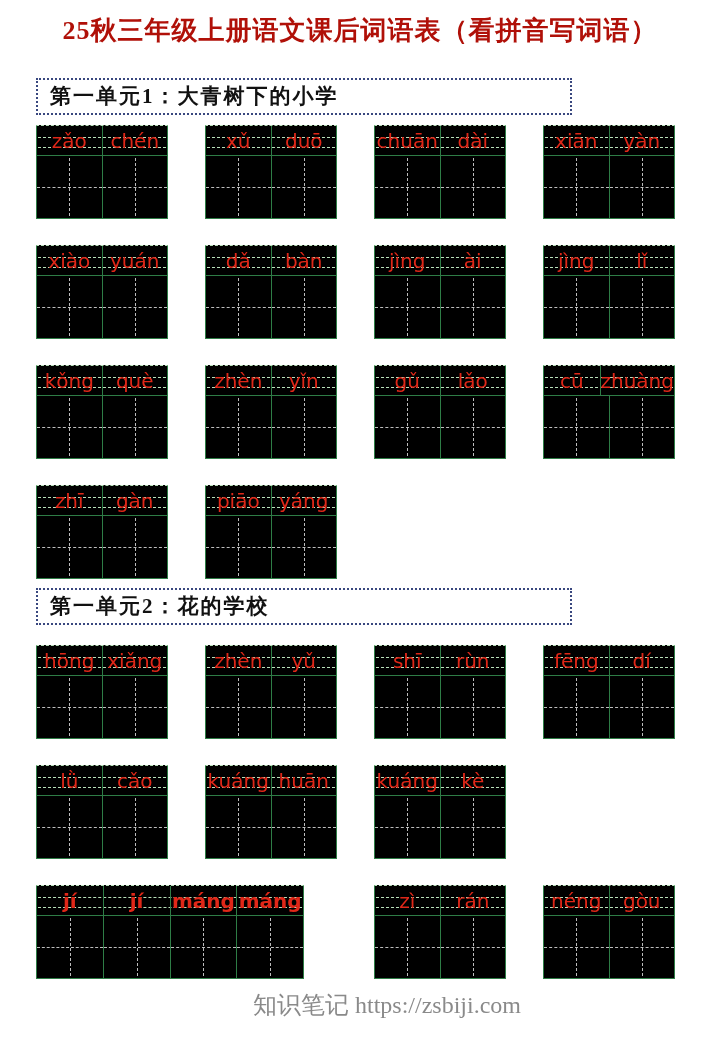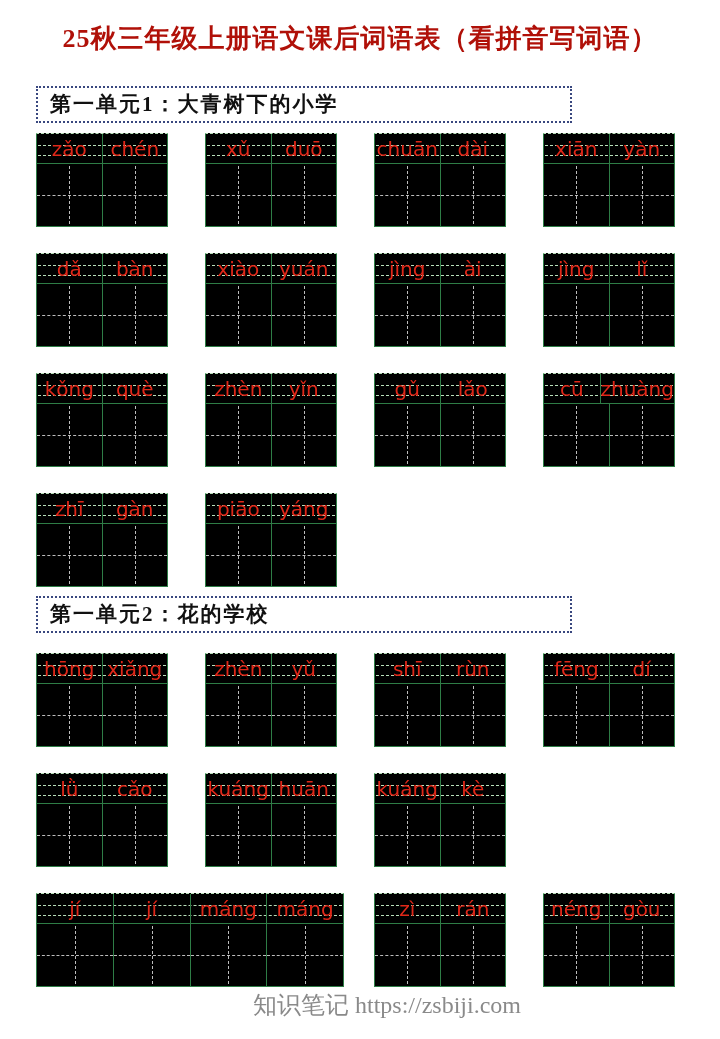--- a/index.html
+++ b/index.html
@@ -14,21 +14,21 @@
   *{margin:0;padding:0;box-sizing:border-box;}
   html,body{background:#ffffff;}
   .page{
     position:relative;
     width:720px;height:1039px;
     background:#ffffff;
     overflow:hidden;
     font-family:"Liberation Serif","DejaVu Serif",serif;
   }
   .title{
-    padding-top:20px;
+    padding-top:12px;
     text-align:center;
     font-size:26px;
     font-weight:bold;
     letter-spacing:1px;
     color:var(--title_red);
     line-height:38px;
   }
   .sec-header{
     margin:28px 0 0 36px;
     width:536px;
@@ -56,21 +56,22 @@
     width:132px;
     border-left:1.5px solid var(--grid_green);
     border-right:1.5px solid var(--grid_green);
     border-bottom:1.5px solid var(--grid_green);
     border-top:1px dashed var(--guide_green);
     background:#000000;
   }
   .block.wide{
     grid-column:1 / span 2;
     justify-self:start;
-    width:308px;
+    width:268px;
+    font-weight:bold;
   }
   .pinyin-row{
     position:relative;
     display:flex;
     height:30px;
     border-bottom:1.5px solid var(--grid_green);
   }
   .pinyin-row::before,.pinyin-row::after{
     content:"";
     position:absolute;left:1px;right:1px;
@@ -158,32 +159,32 @@
           <span class="pinyin-cell">xiān</span>
           <span class="pinyin-cell">yàn</span>
         </div>
         <div class="write-row">
           <div class="write-cell"></div>
           <div class="write-cell"></div>
         </div>
       </div>
       <div class="block">
         <div class="pinyin-row">
+          <span class="pinyin-cell">xiào</span>
+          <span class="pinyin-cell">yuán</span>
+        </div>
+        <div class="write-row">
+          <div class="write-cell"></div>
+          <div class="write-cell"></div>
+        </div>
+      </div>
+      <div class="block">
+        <div class="pinyin-row">
           <span class="pinyin-cell">dǎ</span>
           <span class="pinyin-cell">bàn</span>
-        </div>
-        <div class="write-row">
-          <div class="write-cell"></div>
-          <div class="write-cell"></div>
-        </div>
-      </div>
-      <div class="block">
-        <div class="pinyin-row">
-          <span class="pinyin-cell">xiào</span>
-          <span class="pinyin-cell">yuán</span>
         </div>
         <div class="write-row">
           <div class="write-cell"></div>
           <div class="write-cell"></div>
         </div>
       </div>
       <div class="block">
         <div class="pinyin-row">
           <span class="pinyin-cell">jìng</span>
           <span class="pinyin-cell">ài</span>

